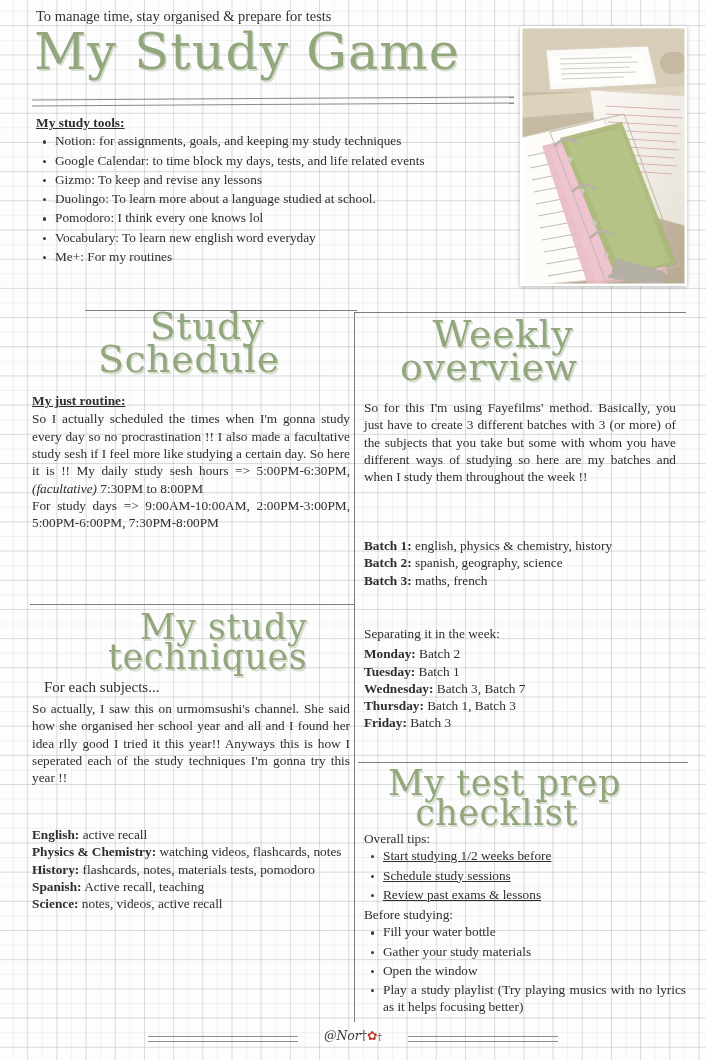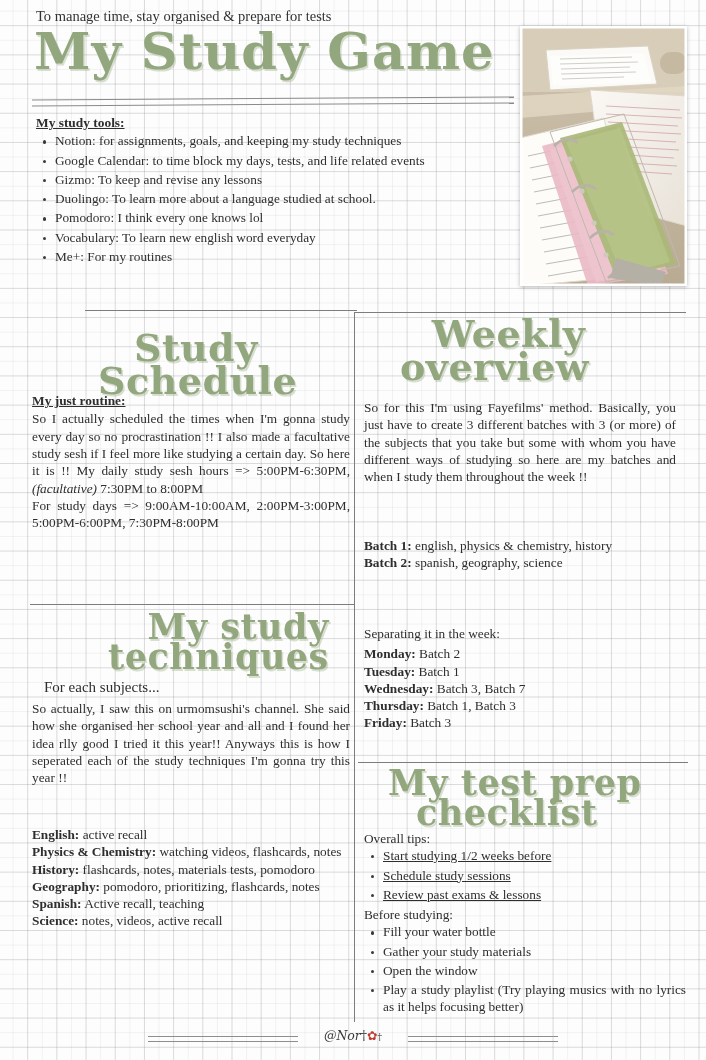--- a/index.html
+++ b/index.html
@@ -22,21 +22,21 @@
       linear-gradient(to right, rgba(120,125,130,.09) 1px, transparent 1px),
       linear-gradient(to bottom, rgba(120,125,130,.09) 1px, transparent 1px);
     background-size:29.2px 29.2px,29.2px 29.2px,14.6px 14.6px,14.6px 14.6px;
     background-position:-2px -4px,-2px -4px,-2px -4px,-2px -4px;
   }
   #sheet{position:absolute;inset:0;}
 
   
   .display{
     font-family:"DejaVu Serif",serif;
-    font-weight:700;
+    font-weight:400;
     color:#93a77e;
     letter-spacing:.5px;
     line-height:.86;
     text-shadow:1.5px 1.5px 0 rgba(147,167,126,.35);
   }
   #main-title{
     position:absolute;left:34px;top:30px;
     font-size:51px;
     letter-spacing:1px;
   }
@@ -191,21 +191,21 @@
       <li>Me+: For my routines</li>
     </ul>
   </div>
 
   <div class="hline" style="left:85px;top:310px;width:272px;"></div>
   <div class="vline" style="left:354px;top:312px;height:710px;"></div>
   <div class="hline" style="left:354px;top:312px;width:332px;"></div>
   <div class="hline" style="left:30px;top:604px;width:324px;"></div>
   <div class="hline" style="left:358px;top:762px;width:330px;"></div>
 
-  <div class="display" style="position:absolute;left:134px;top:332px;font-size:38px;">
+  <div class="display" style="position:absolute;left:134px;top:310px;font-size:38px;text-align:center;">
     <span>Study</span><br>
     <span style="display:inline-block;margin-left:-36px;">Schedule</span>
   </div>
 
   <div class="block just" style="left:32px;top:392px;width:318px;">
     <span class="lead">My just routine:</span>
     <span>So I actually scheduled the times when I'm gonna study every day so no procrastination !! I also made a facultative study sesh if I feel more like studying a certain day. So here it is !! My daily study sesh hours =&gt; 5:00PM-6:30PM,</span>
     <i class="em">(facultative)</i>
     <span>7:30PM to 8:00PM</span>
     <div style="text-align:justify;margin-top:0;">For study days =&gt; 9:00AM-10:00AM, 2:00PM-3:00PM, 5:00PM-6:00PM, 7:30PM-8:00PM</div>
@@ -220,20 +220,24 @@
 
   <div class="block" style="left:364px;top:537px;width:312px;">
     <div class="just">
       <b class="k">Batch 1:</b>
       <span>english, physics &amp; chemistry, history</span>
     </div>
     <div>
       <b class="k">Batch 2:</b>
       <span>spanish, geography, science</span>
     </div>
+    <div>
+      <b class="k">Batch 3:</b>
+      <span>maths, french</span>
+    </div>
   </div>
 
   <div class="block" style="left:364px;top:625px;width:312px;">
     <div style="margin-bottom:3px;">Separating it in the week:</div>
     <div>
       <b class="k">Monday:</b>
       <span>Batch 2</span>
     </div>
     <div>
       <b class="k">Tuesday:</b>
@@ -267,24 +271,20 @@
       <b class="k">English:</b>
       <span>active recall</span>
     </div>
     <div class="just">
       <b class="k">Physics &amp; Chemistry:</b>
       <span>watching videos, flashcards, notes</span>
     </div>
     <div class="just">
       <b class="k">History:</b>
       <span>flashcards, notes, materials tests, pomodoro</span>
-    </div>
-    <div class="just">
-      <b class="k">Geography:</b>
-      <span>pomodoro, prioritizing, flashcards, notes</span>
     </div>
     <div>
       <b class="k">Spanish:</b>
       <span>Active recall, teaching</span>
     </div>
     <div>
       <b class="k">Science:</b>
       <span>notes, videos, active recall</span>
     </div>
   </div>

